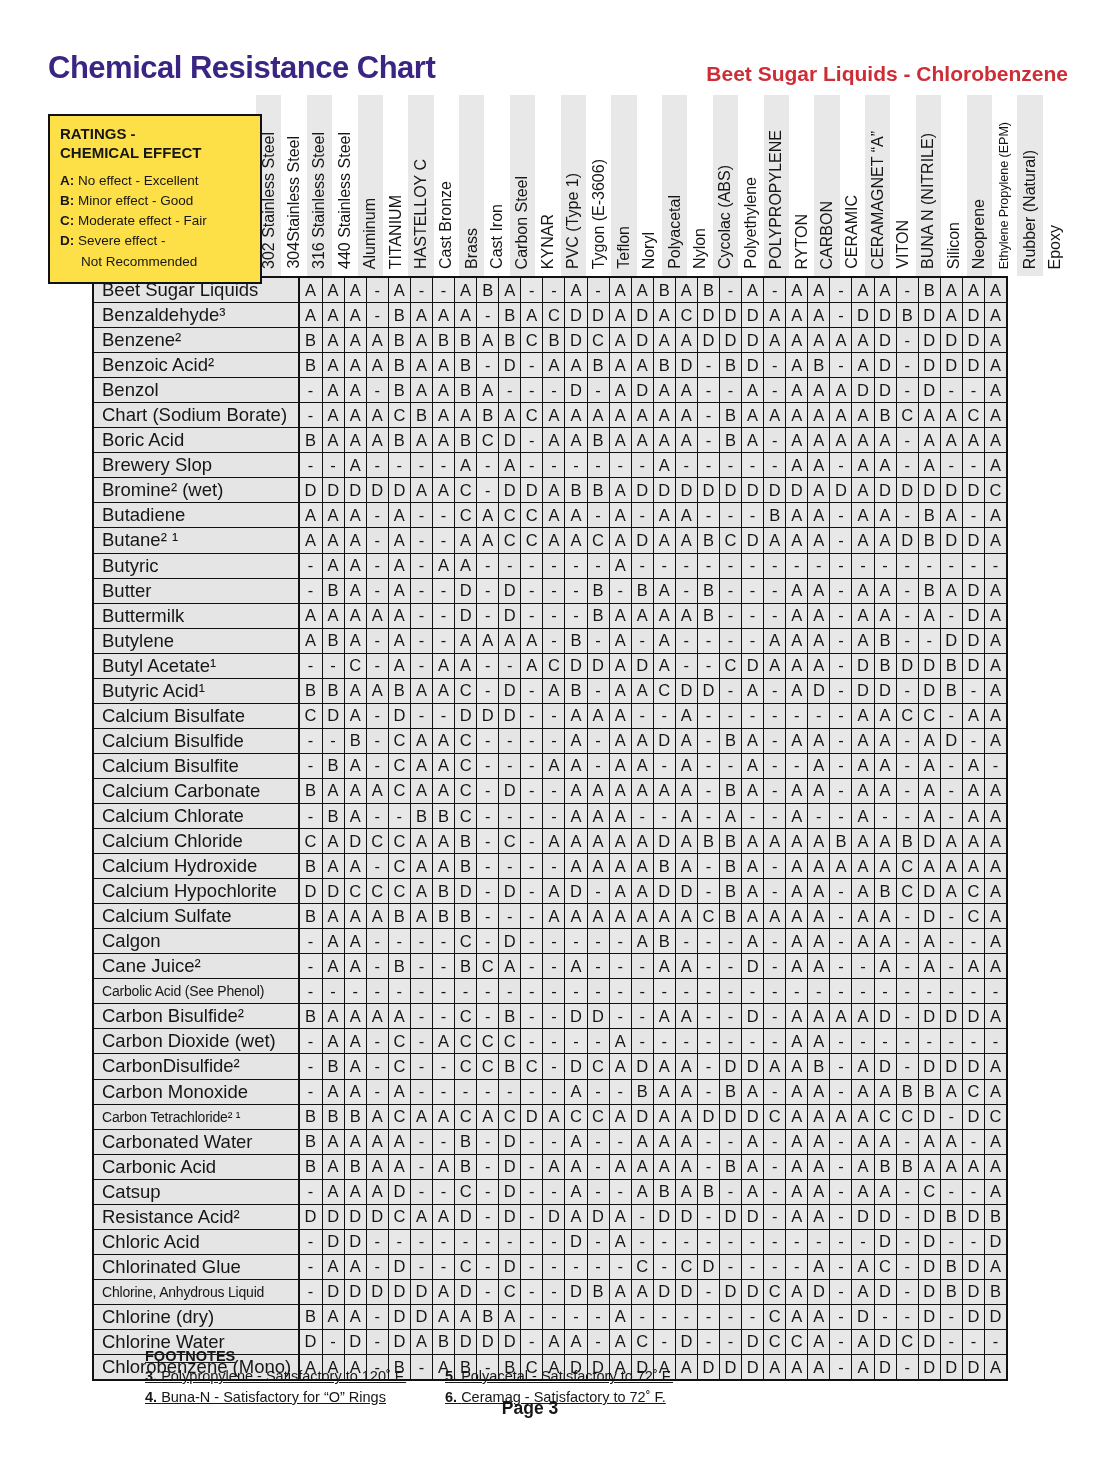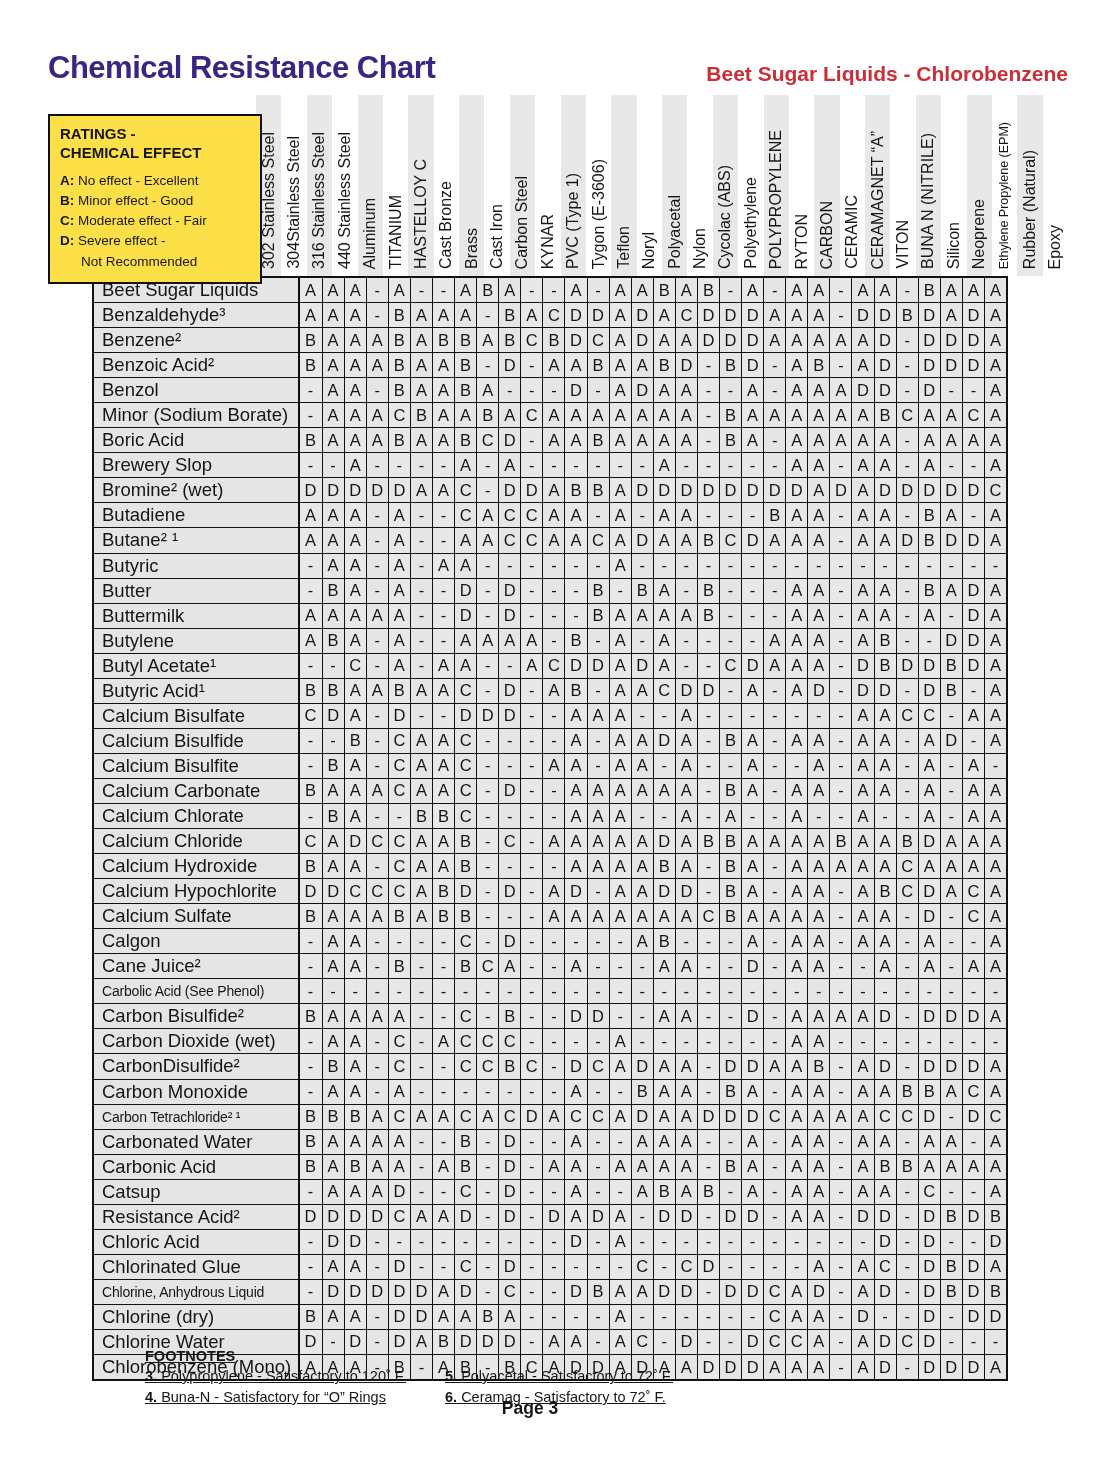--- a/index.html
+++ b/index.html
@@ -355,21 +355,21 @@
       <div class="cell stripe">A</div>
       <div class="cell">D</div>
       <div class="cell stripe">D</div>
       <div class="cell">-</div>
       <div class="cell stripe">D</div>
       <div class="cell">-</div>
       <div class="cell stripe">-</div>
       <div class="cell">A</div>
     </div>
     <div class="trow">
-      <div class="rlabel">Minor (Sodium Borate)</div>
+      <div class="rlabel">Chart (Sodium Borate)</div>
       <div class="cell stripe">-</div>
       <div class="cell">A</div>
       <div class="cell stripe">A</div>
       <div class="cell">A</div>
       <div class="cell stripe">C</div>
       <div class="cell">B</div>
       <div class="cell stripe">A</div>
       <div class="cell">A</div>
       <div class="cell stripe">B</div>
       <div class="cell">A</div>

